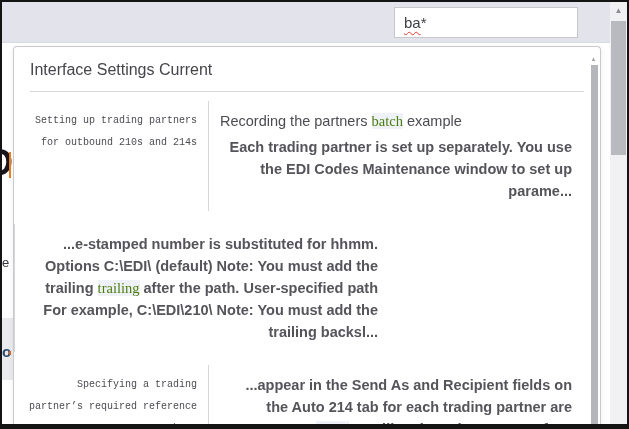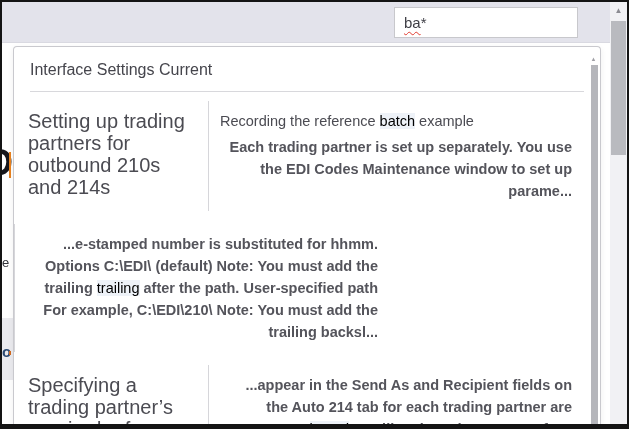--- a/index.html
+++ b/index.html
@@ -83,31 +83,31 @@
     font-size: 16px; color: #45454c; padding: 14px 16px 12px 16px;
   }
   .panel-divider { height: 1px; background: #d8d8dc; margin: 0 16px 0 16px; }
   .results { padding-top: 9px; }
   .result-row {
     display: flex; align-items: stretch; margin-bottom: 13px;
     cursor: pointer;
   }
   .topic {
     width: 194px; flex: 0 0 194px; padding: 9px 11px 9px 14px;
-    font-size: 20px; line-height: 22px; color: #4b4b52;
+    text-align: right; font-size: 10px; line-height: 22px; color: #4b4b52; font-family: Liberation Mono, monospace;
   }
   .content {
     flex: 1 1 auto; border-left: 1px solid #d6d6da;
     padding: 9px 14px 9px 11px; font-size: 14.5px; line-height: 22px;
     max-width: 378px;
   }
   .r-title { color: #4b4b52; font-weight: 400; margin-bottom: 4px; }
   .r-snippet { color: #54545b; font-weight: 700; text-align: right; }
   .hl {
-    color: #000000; background: #eef2f8; font-weight: 400;
+    color: #4d7c0f; background: #eef2f8; font-weight: 400; font-family: Liberation Serif, serif;
   }
 
   
   .scroll-up-inner {
     position: absolute; right: 2px; top: 8px; width: 9px; height: 8px;
     color: #a0a0a6; font-size: 6px; text-align: center; line-height: 8px;
   }
   .scroll-thumb-inner {
     position: absolute; right: 2px; top: 18px; width: 7px; height: 360px;
     background: #b5b6bb;
@@ -129,21 +129,21 @@
     <div class="search-box"><span class="misspell">ba</span><span>*</span></div>
   </div>
 
   <div class="panel">
     <div class="panel-title">Interface Settings Current</div>
     <div class="panel-divider"></div>
     <div class="results" id="results">
         <div class="result-row">
           <div class="topic">Setting up trading partners for outbound 210s and 214s</div>
           <div class="content">
-            <div class="r-title"><span>Recording the reference </span><span class="hl">batch</span><span> example</span></div>
+            <div class="r-title"><span>Recording the partners </span><span class="hl">batch</span><span> example</span></div>
             <div class="r-snippet"><span>Each trading partner is set up separately. You use the EDI Codes Maintenance window to set up parame...</span></div>
           </div>
         </div>
         <div class="result-row">
           <div class="content">
             <div class="r-snippet"><span>...e-stamped number is substituted for hhmm. Options C:\EDI\ (default) Note: You must add the trailing </span><span class="hl">trailing</span><span> after the path. User-specified path For example, C:\EDI\210\ Note: You must add the trailing backsl...</span></div>
           </div>
         </div>
         <div class="result-row">
           <div class="topic">Specifying a trading partner’s required reference numbers</div>

